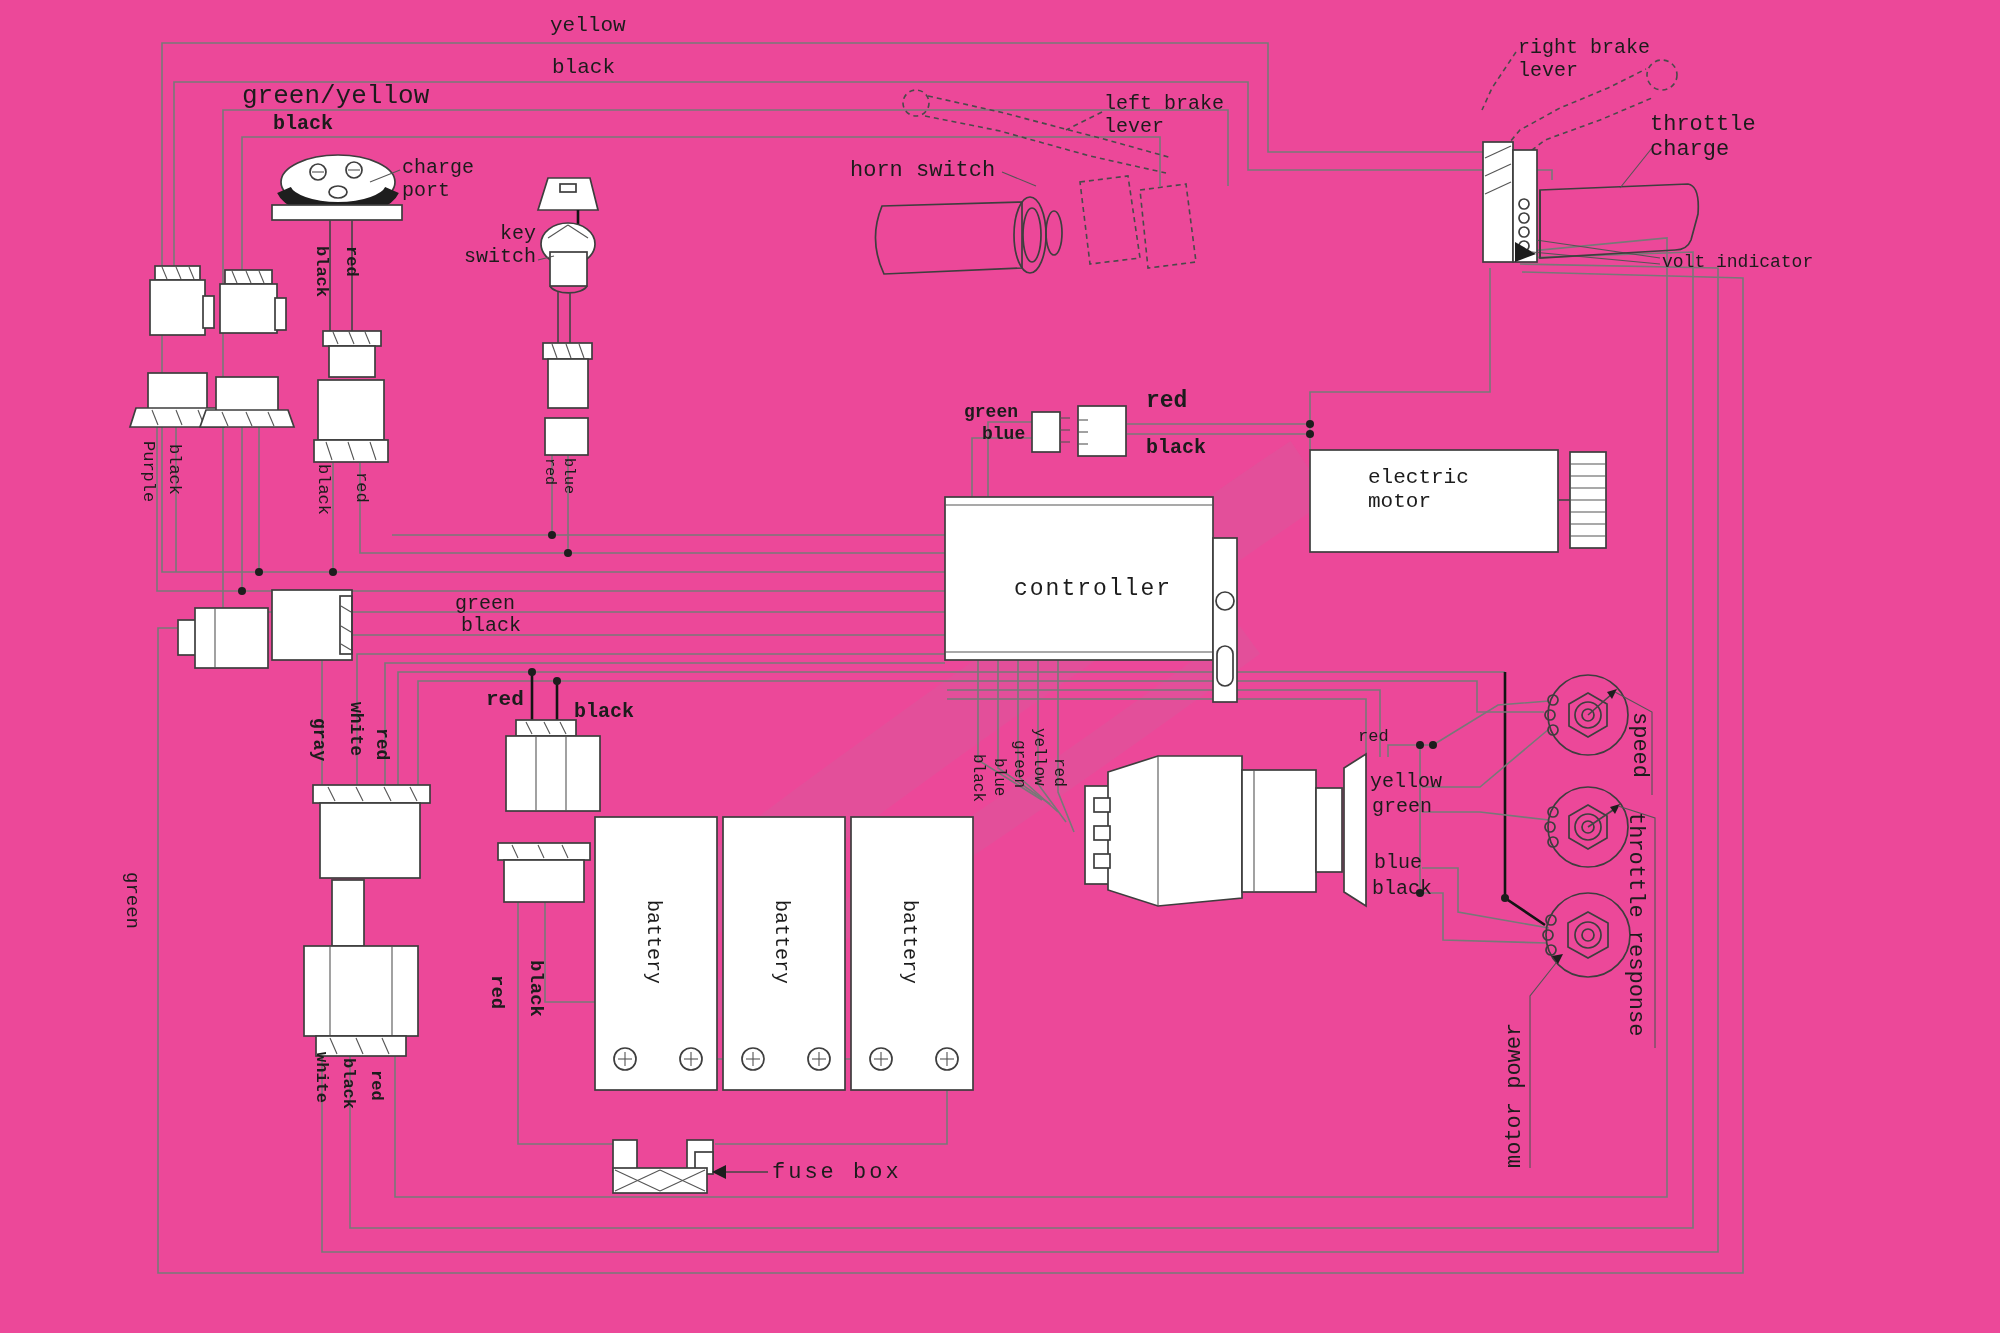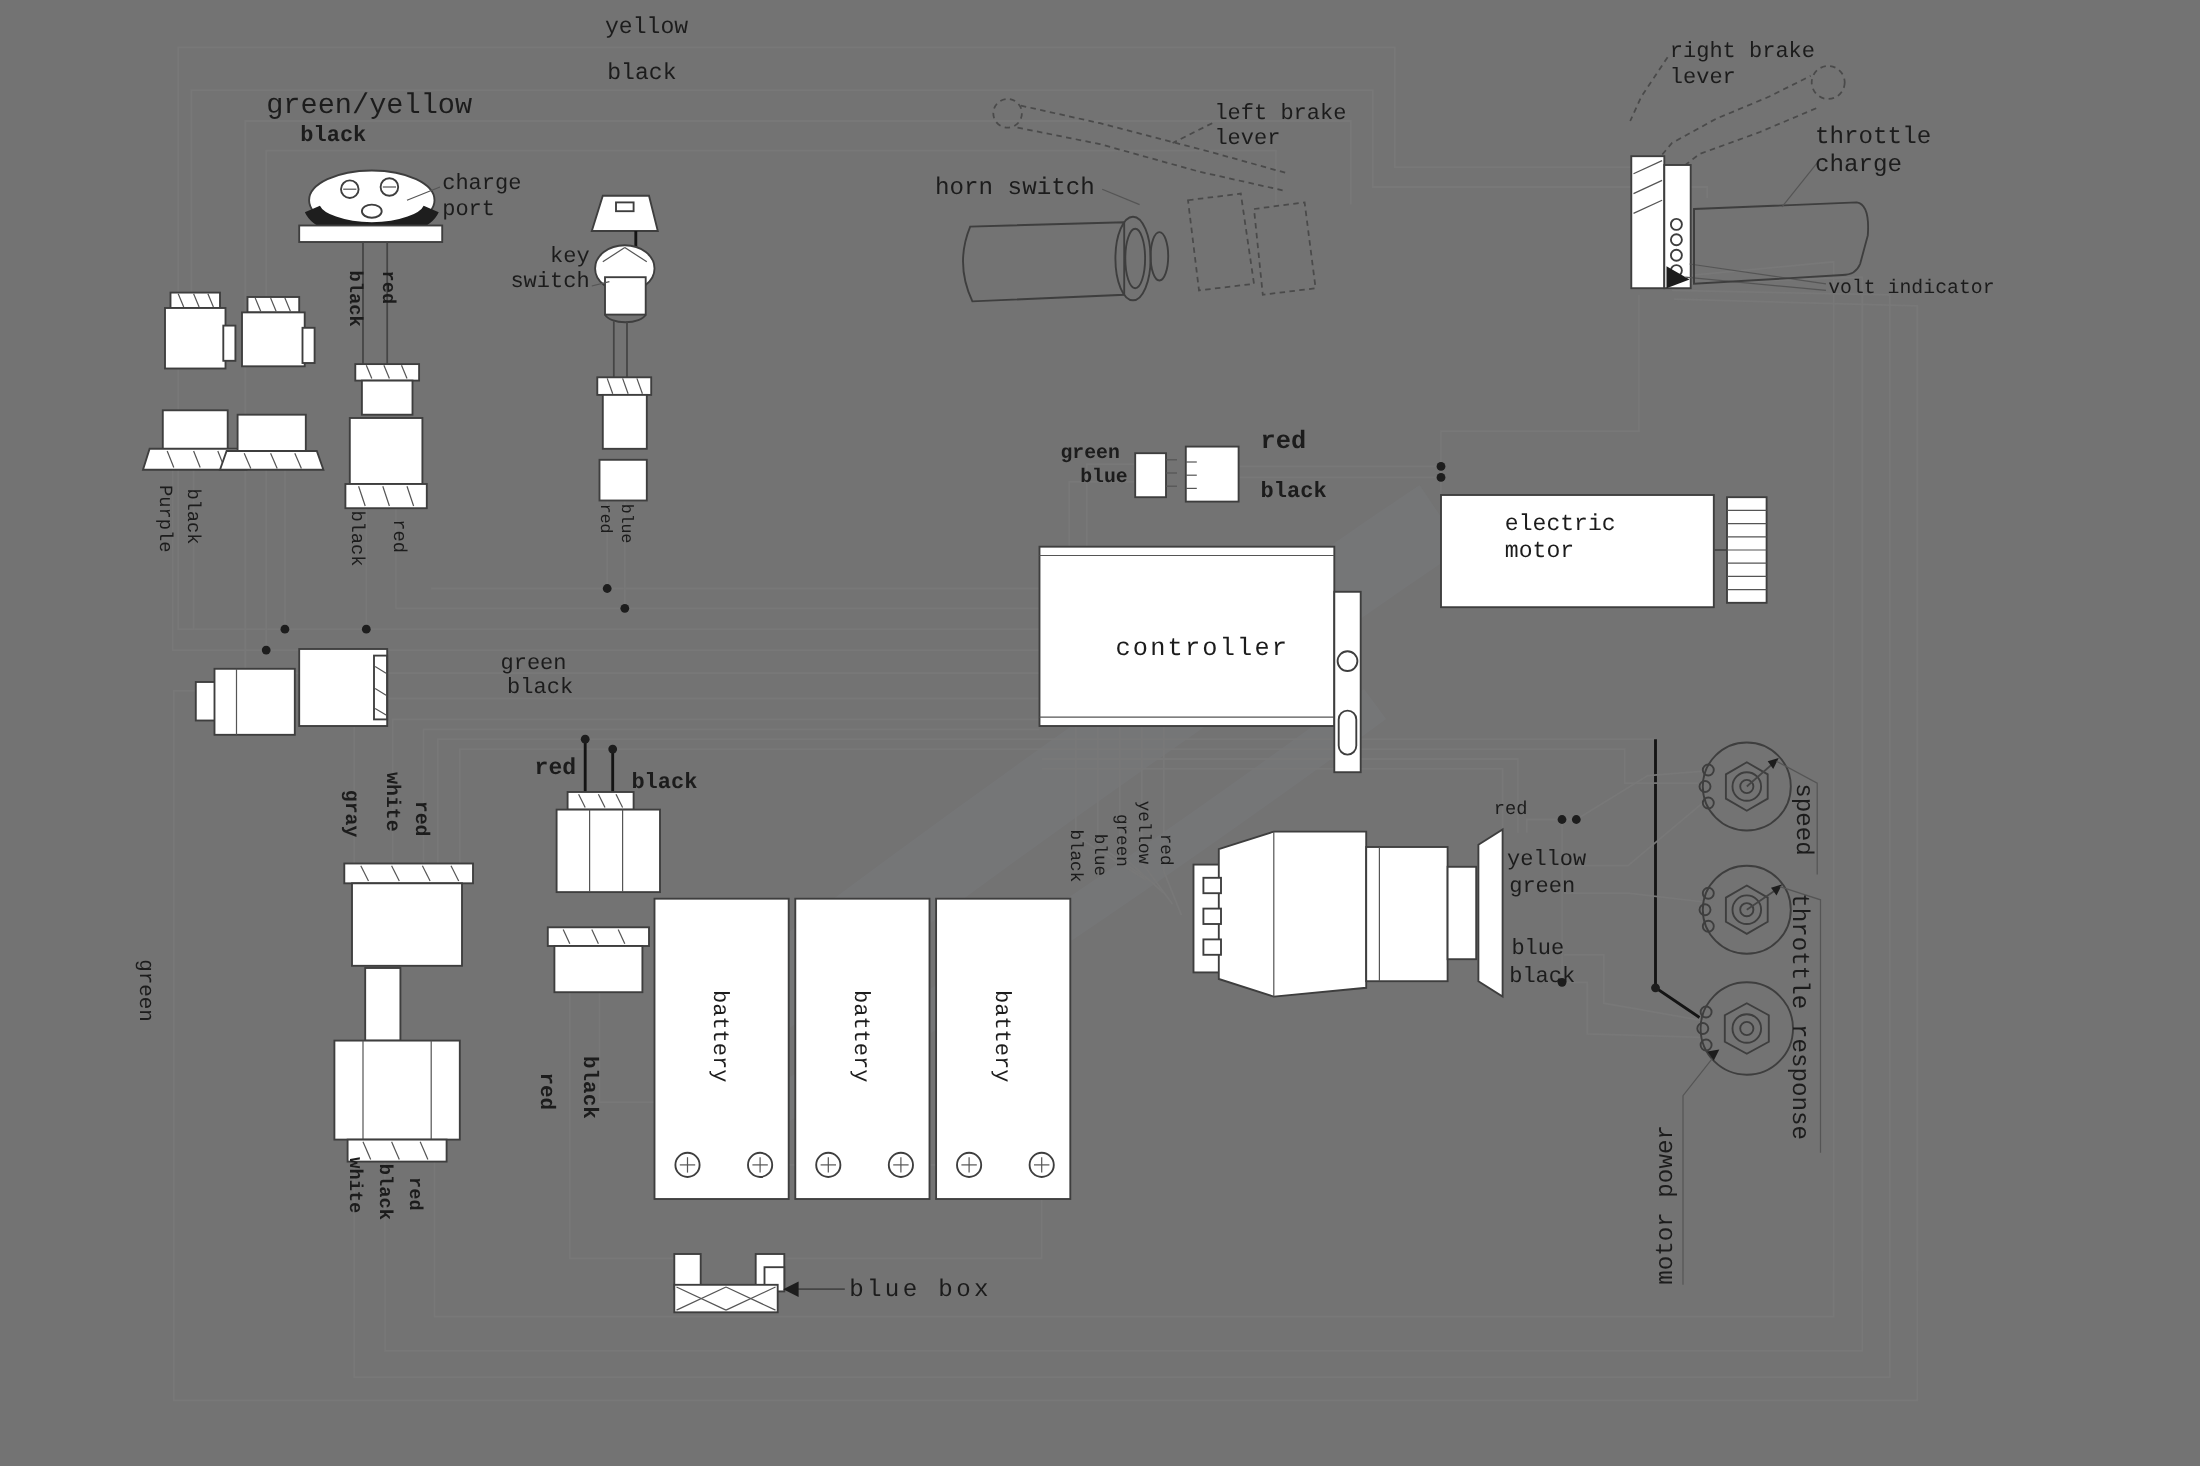--- a/index.html
+++ b/index.html
@@ -1,16 +1,16 @@
 <!DOCTYPE html>
 <html><head>
 <meta charset="utf-8">
 <style>
   html,body{margin:0;padding:0;background:#e8e8e8;}
-  .stage{position:relative;width:2000px;height:1333px;background:#737373;overflow:hidden;
+  .stage{position:relative;width:2000px;height:1333px;background:#ec4899;overflow:hidden;
          font-family:"Liberation Mono","DejaVu Sans Mono",monospace;}
   svg{position:absolute;left:0;top:0;}
   .lbl{position:absolute;color:#1c1c1c;line-height:1.15;white-space:pre-line;}
   .v{transform-origin:0 0;transform:rotate(90deg);white-space:nowrap;}
   .vu{transform-origin:0 0;transform:rotate(-90deg);white-space:nowrap;}
   .b{font-weight:700;}
   .ra{text-align:right;}
   
   .w{stroke:#787878;stroke-width:1.6;fill:none;}
   .wd{stroke:#454545;stroke-width:1.6;fill:none;}
@@ -416,21 +416,21 @@
 
 <span class="lbl" style="left:402px;top:156px;width:88px;font-size:20px">charge port</span>
 <span class="lbl ra" style="left:452px;top:222px;width:84px;font-size:20px">key switch</span>
 <span class="lbl" style="left:850px;top:158px;font-size:22px">horn switch</span>
 <span class="lbl" style="left:1104px;top:92px;width:150px;font-size:20px">left brake lever</span>
 <span class="lbl" style="left:1518px;top:36px;width:145px;font-size:20px">right brake lever</span>
 <span class="lbl" style="left:1650px;top:112px;width:130px;font-size:22px">throttle charge</span>
 <span class="lbl" style="left:1662px;top:252px;font-size:18px">volt indicator</span>
 <span class="lbl" style="left:1368px;top:466px;width:125px;font-size:21px">electric motor</span>
 <span class="lbl" style="left:1014px;top:576px;font-size:23px;letter-spacing:2px">controller</span>
-<span class="lbl" style="left:772px;top:1160px;font-size:22px;letter-spacing:3px">blue box</span>
+<span class="lbl" style="left:772px;top:1160px;font-size:22px;letter-spacing:3px">fuse box</span>
 
 <span class="lbl b" style="left:964px;top:402px;font-size:18px">green</span>
 <span class="lbl b" style="left:982px;top:424px;font-size:18px">blue</span>
 <span class="lbl b" style="left:1146px;top:388px;font-size:23px">red</span>
 <span class="lbl b" style="left:1146px;top:436px;font-size:20px">black</span>
 
 <span class="lbl" style="left:455px;top:592px;font-size:20px">green</span>
 <span class="lbl" style="left:461px;top:614px;font-size:20px">black</span>
 
 <span class="lbl b" style="left:486px;top:688px;font-size:21px">red</span>

